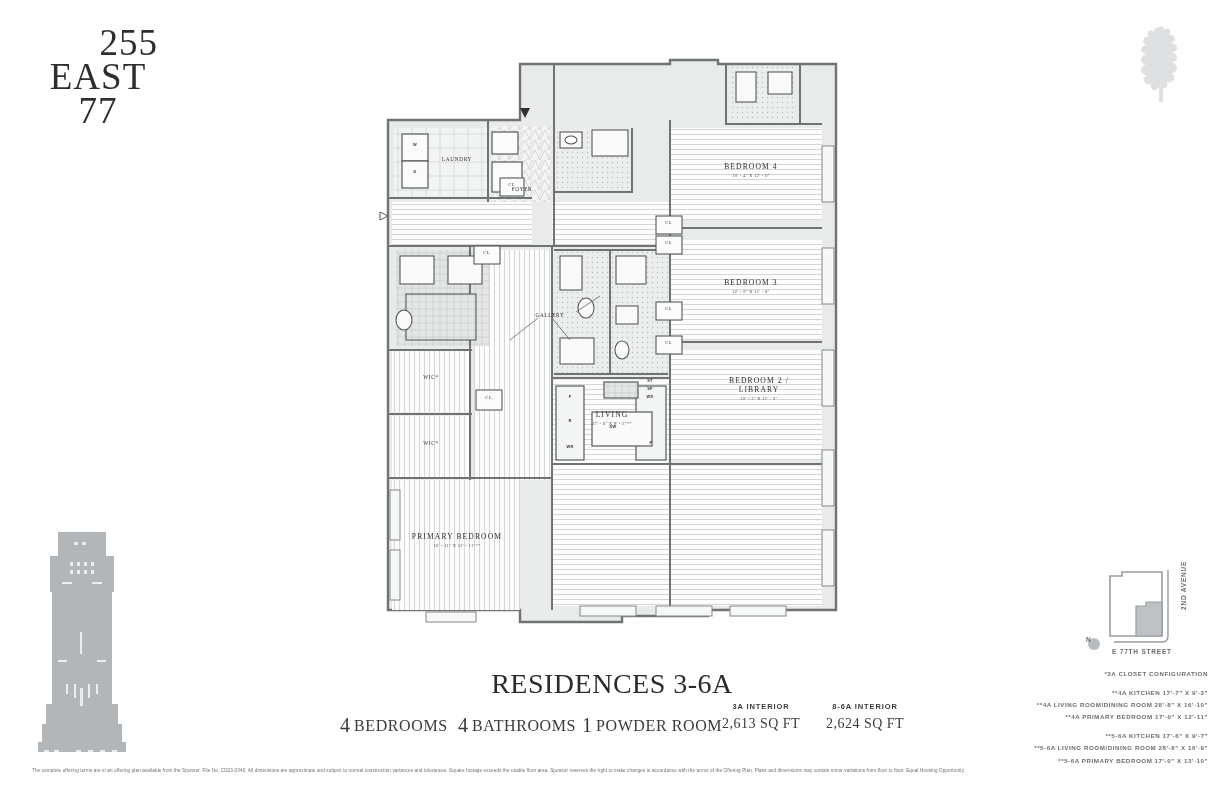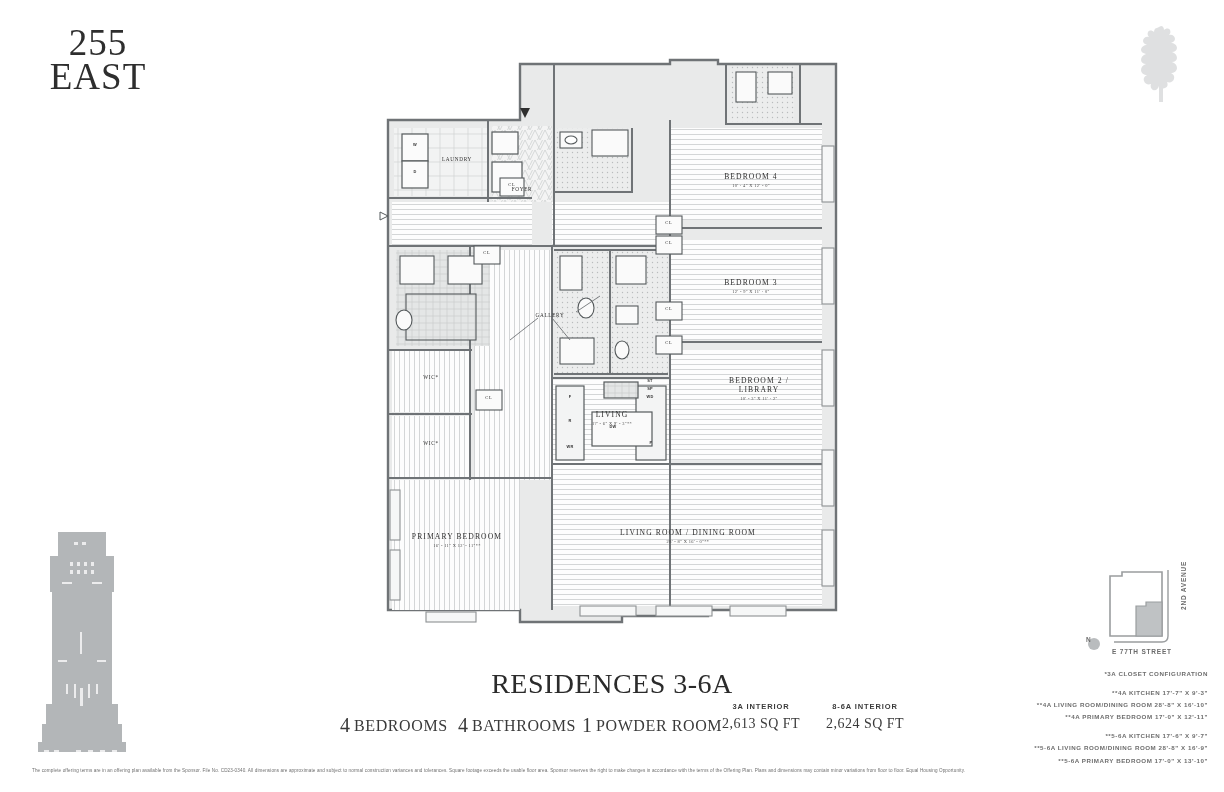--- a/index.html
+++ b/index.html
@@ -3,21 +3,21 @@
 <meta charset="utf-8">
 <style>
   html,body{margin:0;padding:0;background:#ffffff;}
   body{width:1224px;height:792px;position:relative;overflow:hidden;
        font-family:"Liberation Serif",serif;color:#3a3a3a;}
   .abs{position:absolute;}
 
   
   #brand{left:38px;top:26px;width:120px;text-align:center;line-height:0.92;}
   #brand div{font-family:"Liberation Serif",serif;font-weight:400;color:#2e2e2e;letter-spacing:1px;}
-  #brand .l1{font-size:37px;}
+  #brand .l1{font-size:37px;text-align:right;}
   #brand .l2{font-size:37px;}
   #brand .l3{font-size:37px;}
 
   
   #leaf{right:28px;top:22px;width:70px;height:82px;opacity:.45;}
 
   
   #tower{left:36px;top:528px;width:92px;height:232px;}
 
   
@@ -59,20 +59,21 @@
        letter-spacing:.7px;color:#2f2f2f;text-align:center;white-space:nowrap;}
   .atag{position:absolute;font-family:"Liberation Sans",sans-serif;font-size:3.9px;
         font-weight:bold;letter-spacing:.2px;color:#333;text-align:center;white-space:nowrap;}
 </style>
 </head>
 <body>
 
 <div id="brand" class="abs">
   <div class="l1">255</div>
   <div class="l2">EAST</div>
+  <div class="l3">77</div>
 </div>
 
 <svg id="leaf" class="abs" viewBox="0 0 70 82">
   <path fill="#b9bcbe" d="M35 4c2 0 3 2 3 4 2-2 5-2 6 0 1 2 0 4-1 5 3-1 6 1 6 4 0 2-2 3-4 4 3 0 6 2 6 5 0 2-2 4-5 4 3 1 5 3 5 6 0 2-2 4-5 4 3 1 5 3 5 6 0 3-3 5-6 5 2 1 4 3 3 6-1 3-4 4-7 3 1 2 1 5-2 6-2 1-5 0-6-2-1 3-3 5-6 4-2-1-3-4-2-6-3 1-6 0-7-3-1-3 1-5 3-6-3 0-6-2-6-5 0-3 2-5 5-6-3 0-5-2-5-4 0-3 2-5 5-6-3-1-5-2-5-4 0-3 3-5 6-5-2-1-4-2-4-4 0-3 3-5 6-4-1-1-2-3-1-5 1-2 4-2 6 0 0-2 1-4 3-4z"></path>
   <path fill="#b9bcbe" d="M33 40h4v40h-4z"></path>
 </svg>
 
 <svg id="tower" class="abs" viewBox="0 0 92 232">
   <g fill="#b3b6b8">
     <rect x="22" y="4" width="48" height="26"></rect>
@@ -262,40 +263,36 @@
     <polygon points="10,162 18,166 10,170" fill="none" stroke="#555a5c" stroke-width="1"></polygon>
 
     <g stroke="#6f7376" stroke-width="0.9" fill="none">
       <line x1="140" y1="290" x2="168" y2="268"></line>
       <line x1="200" y1="290" x2="182" y2="268"></line>
       <line x1="206" y1="262" x2="230" y2="246"></line>
     </g>
   </svg>
 
   
-  <div class="rm" style="left:306px;top:112px;width:150px;margin-top:10px;">
+  <div class="rm" style="left:306px;top:112px;width:150px;">
     <span class="n">BEDROOM 4</span>
     <span class="d">10' - 4" X 12' - 0"</span>
   </div>
   <div class="rm" style="left:306px;top:228px;width:150px;">
     <span class="n">BEDROOM 3</span>
     <span class="d">12' - 9" X 11' - 0"</span>
   </div>
   <div class="rm" style="left:314px;top:326px;width:150px;">
     <span class="n">BEDROOM 2 /</span>
     <span class="n">LIBRARY</span>
     <span class="d">10' - 3" X 11' - 2"</span>
   </div>
   <div class="rm" style="left:186px;top:360px;width:112px;">
     <span class="n">LIVING</span>
     <span class="d">17' - 6" X 9' - 3"**</span>
-  </div>
-  <div class="rm" style="left:190px;top:478px;width:256px;">
-    <span class="n">LIVING ROOM / DINING ROOM</span>
-    <span class="d">28' - 8" X 16' - 0"**</span>
   </div>
   <div class="rm" style="left:24px;top:482px;width:126px;">
     <span class="n">PRIMARY BEDROOM</span>
     <span class="d">16' - 11" X 12' - 11"**</span>
   </div>
 
   
   <div class="tag" style="left:124px;top:136px;width:56px;">FOYER</div>
   <div class="tag" style="left:56px;top:106px;width:62px;">LAUNDRY</div>
   <div class="tag" style="left:150px;top:262px;width:60px;">GALLERY</div>

